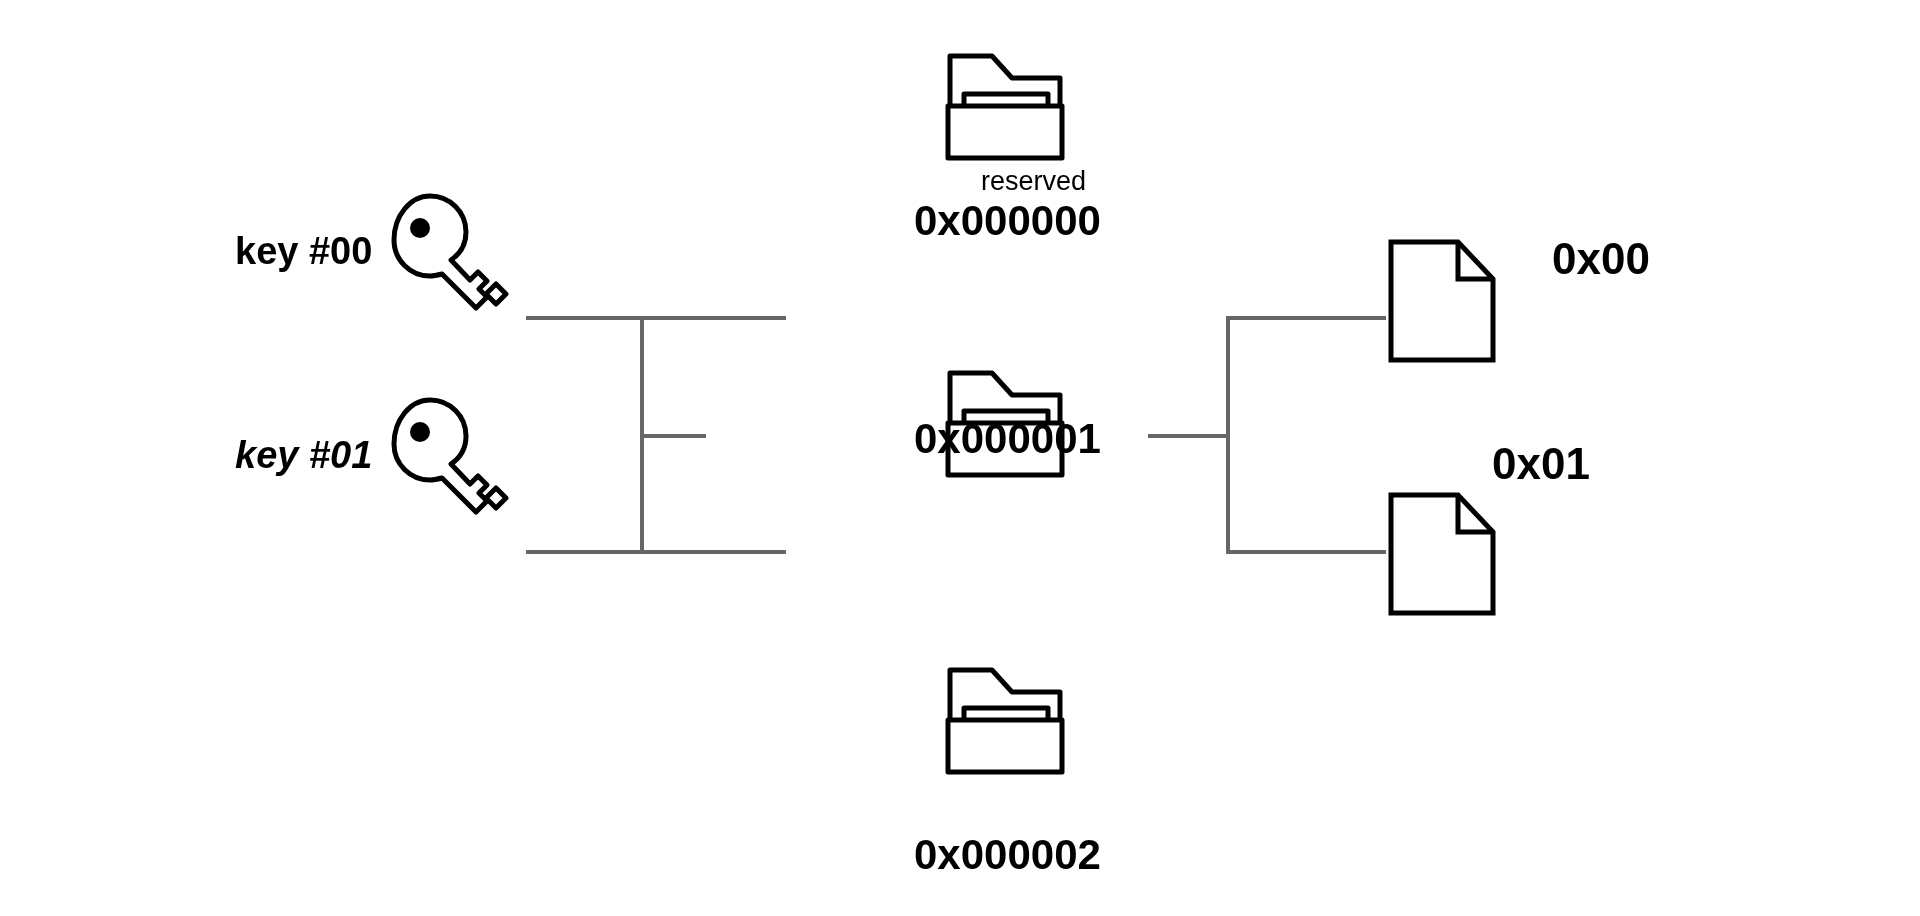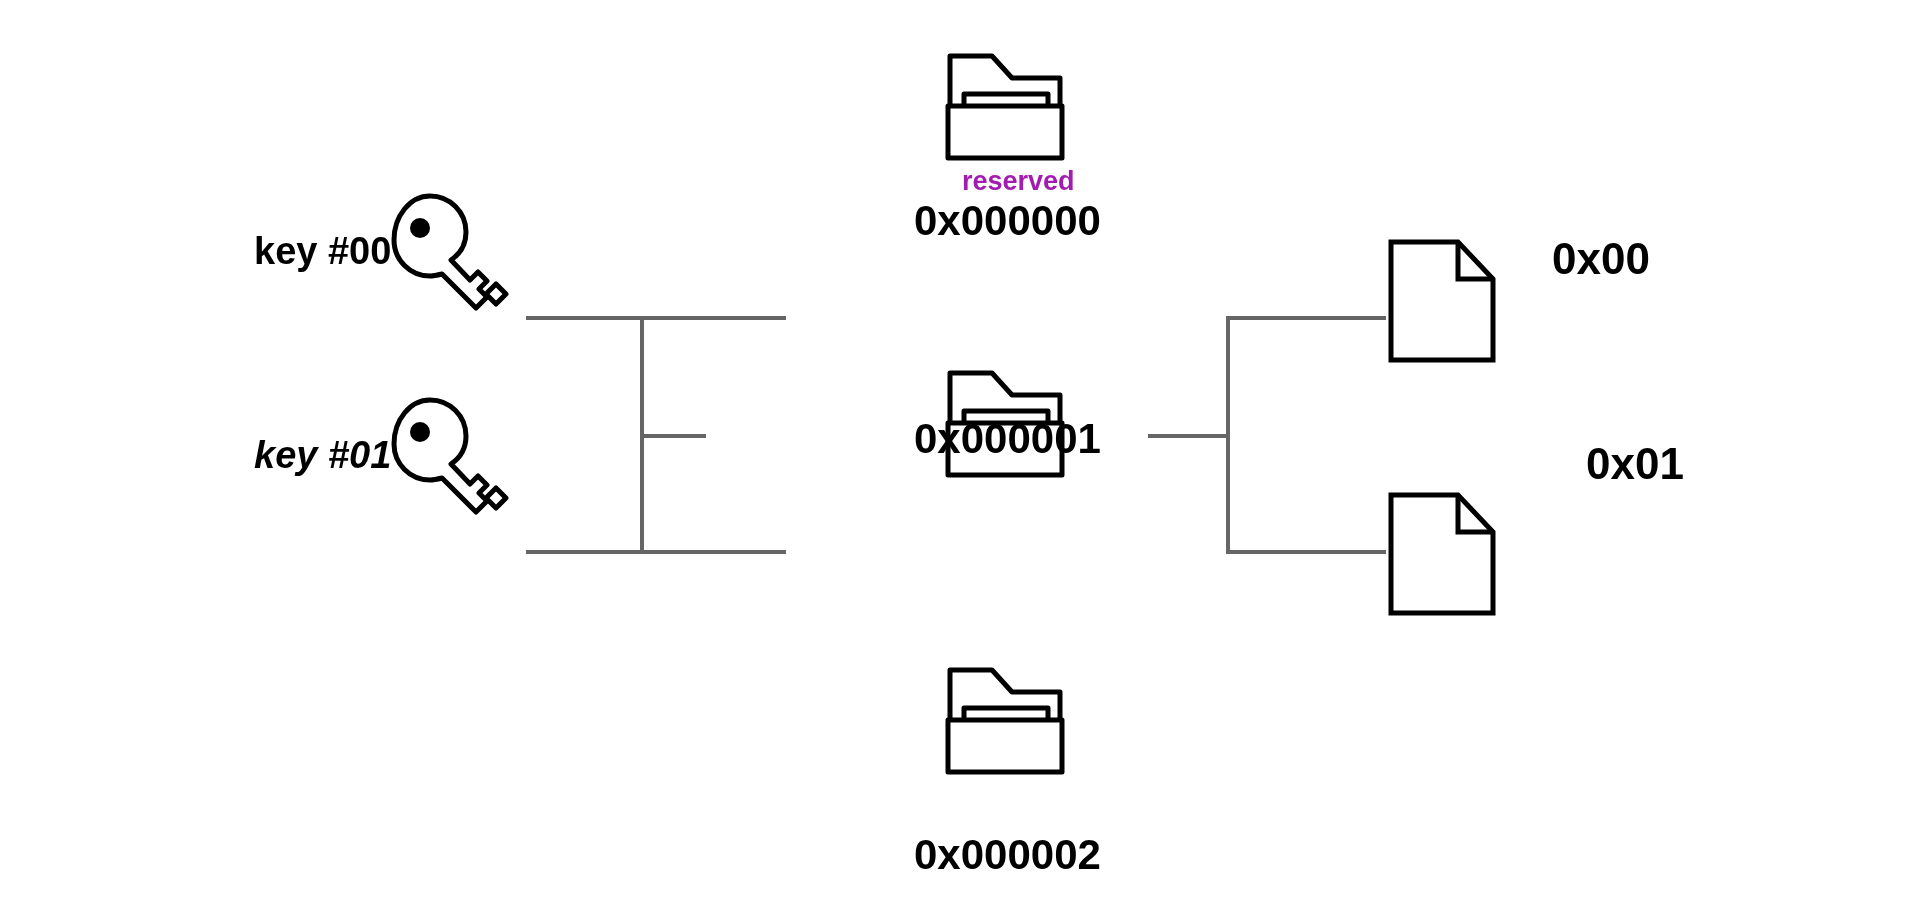--- a/index.html
+++ b/index.html
@@ -29,29 +29,29 @@
     position: absolute;
     font-family: "Liberation Sans", sans-serif;
     font-weight: bold;
     color: #000000;
     white-space: nowrap;
     letter-spacing: 0px;
   }
   .label-muted {
     position: absolute;
     font-family: "Liberation Sans", sans-serif;
-    font-weight: bold;
-    color: #a21caf;
+    font-weight: normal;
+    color: #000000;
     white-space: nowrap;
+    margin-left: 19px;
   }
 
   .key-label {
     font-size: 38px;
     line-height: 38px;
-    margin-left: 19px;
   }
   .addr-label {
     font-size: 42px;
     line-height: 42px;
   }
   .file-label {
     font-size: 44px;
     line-height: 38px;
   }
   .reserved-label {
@@ -192,15 +192,15 @@
 
   <div class="label-bold file-label" style="left:1552px; top:240px;">0x00</div>
 
   <span class="icon" style="left:1386px; top:490px;">
     <svg width="112" height="128" viewBox="0 0 112 128">
       <path d="M 5 5 L 72 5 L 107 42 L 107 123 L 5 123 Z" fill="#ffffff" stroke="#000000" stroke-width="5" stroke-linejoin="miter"></path>
       <path d="M 72 5 L 72 42 L 107 42" fill="none" stroke="#000000" stroke-width="5" stroke-linejoin="miter"></path>
     </svg>
   </span>
 
-  <div class="label-bold file-label" style="left:1586px; top:445px;text-align:right;">0x01</div>
+  <div class="label-bold file-label" style="left:1492px; top:445px;text-align:right;">0x01</div>
 
 </div>
 
 </body></html>

